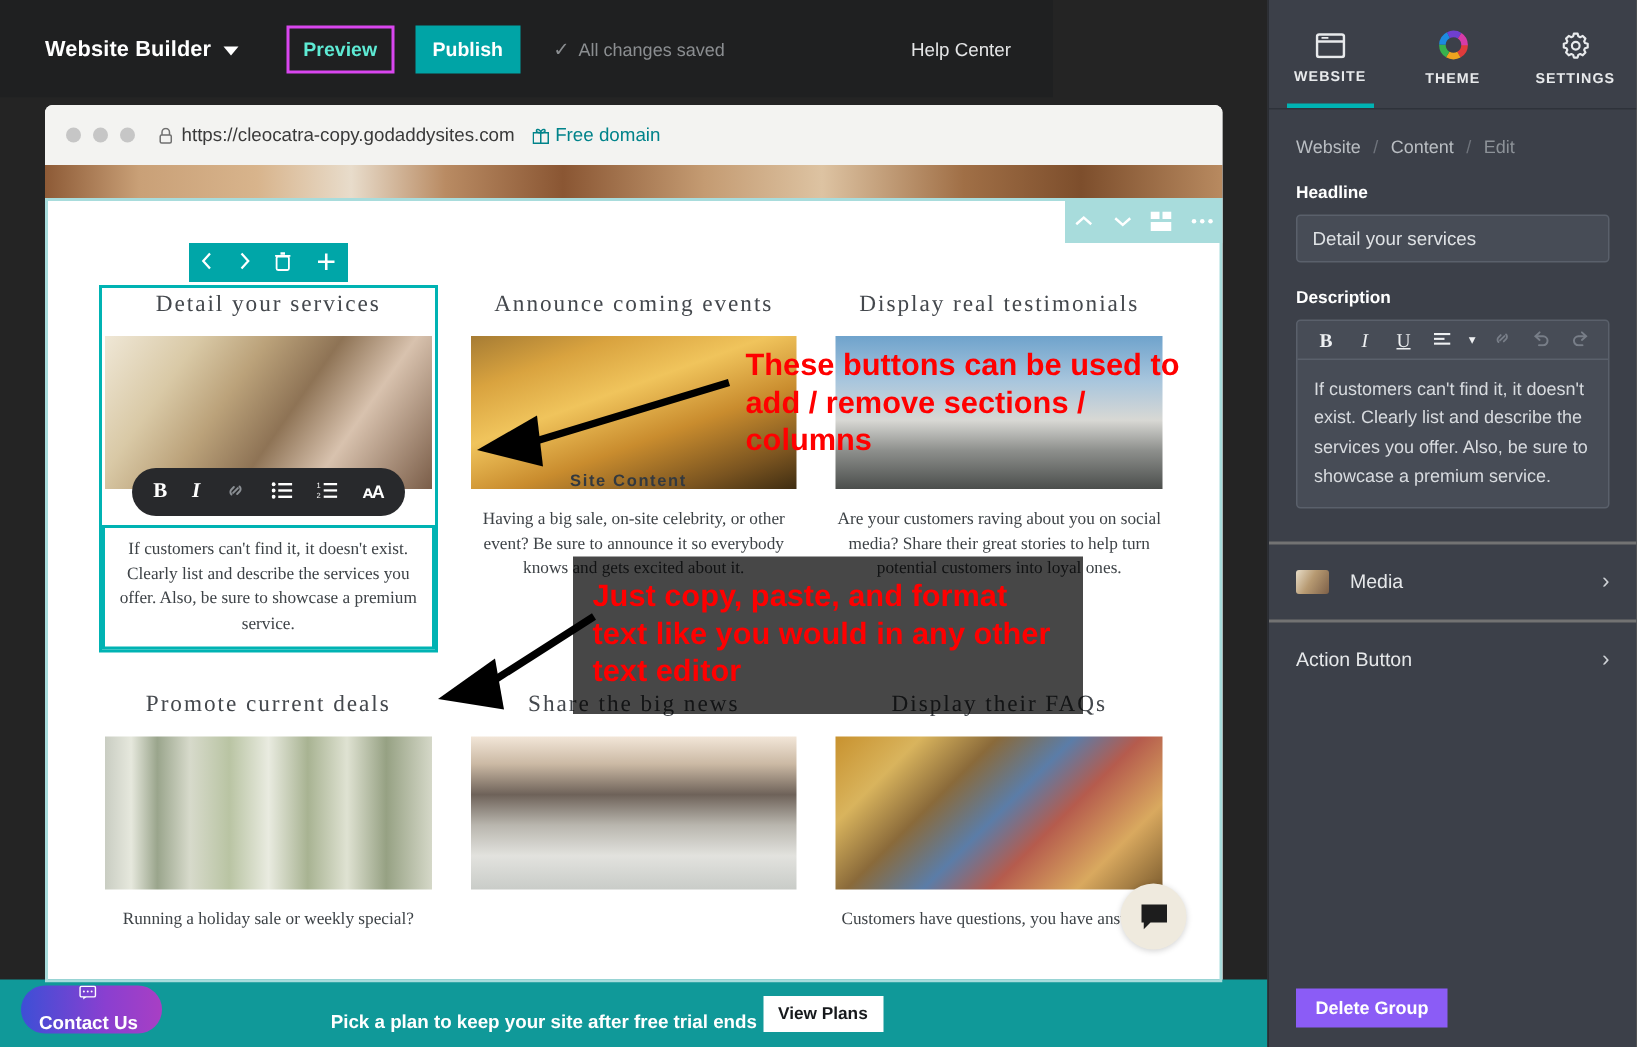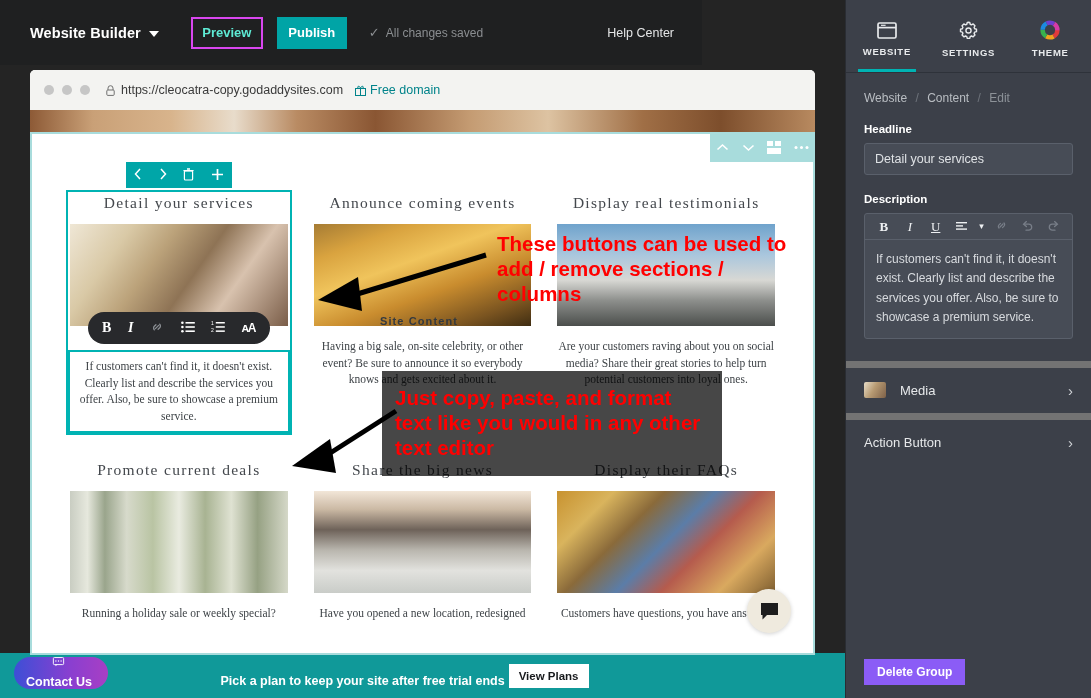--- a/index.html
+++ b/index.html
@@ -192,21 +192,21 @@
     width:26px; text-align:center; color:#eef0f2; font-size:12px;
     cursor:pointer; line-height:1;
   }
   .rte-bar .ri.dim { color:#787e88; }
   .rte-body {
     min-height:90px; padding:10px 11px; color:#d8dbdf; font-size:12px;
     line-height:1.62;
   }
   .panel-row {
     height:52px; display:flex; align-items:center; padding:0 18px;
-    border-top:7px solid #737373; cursor:pointer; color:#e6e8ea; font-size:13px;
+    border-top:2px solid #737373; cursor:pointer; color:#e6e8ea; font-size:13px;
   }
   .panel-row .chev { margin-left:auto; color:#cfd2d6; font-size:15px; }
   .thumb {
     width:22px; height:16px; margin-right:14px; border-radius:2px;
     background:linear-gradient(120deg,#e8ddc8 0%,#b79a72 45%,#7d6048 100%);
   }
   .btn-delete {
     position:absolute; left:18px; bottom:13px; height:26px; padding:0 13px;
     background:#8b5cf6; color:#fff; font-size:12px; font-weight:bold;
     display:flex; align-items:center; cursor:pointer;
@@ -396,21 +396,20 @@
 
           <div class="row">
             <div class="col">
               <div class="col-title">Promote current deals</div>
               <div class="col-img img-birch"></div>
               <div class="col-text">Running a holiday sale or weekly special?</div>
             </div>
             <div class="col">
               <div class="col-title">Share the big news</div>
               <div class="col-img img-ocean"></div>
-              <div class="col-text">Have you opened a new location, redesigned</div>
             </div>
             <div class="col">
               <div class="col-title">Display their FAQs</div>
               <div class="col-img img-family"></div>
               <div class="col-text">Customers have questions, you have answers.</div>
             </div>
           </div>
         </div>
 
         <div class="chat-widget">
@@ -456,36 +455,36 @@
     <div class="panel-tabs">
       <div class="ptab active">
         <svg width="20" height="17" viewBox="0 0 20 17">
           <rect x="1" y="1" width="18" height="15" rx="1.5" fill="none" stroke="#e8eaec" stroke-width="1.7"></rect>
           <line x1="1" y1="5.6" x2="19" y2="5.6" stroke="#e8eaec" stroke-width="1.7"></line>
           <line x1="4" y1="3.3" x2="8.6" y2="3.3" stroke="#e8eaec" stroke-width="1.2"></line>
         </svg>
         <span>WEBSITE</span>
       </div>
       <div class="ptab">
-        <svg width="19" height="19" viewBox="0 0 20 20">
-          <path d="M10 1.4l1.3.1.5 1.9 1.3.6 1.8-.9 1.9 1.9-.9 1.8.6 1.3 1.9.5v2.6l-1.9.5-.6 1.3.9 1.8-1.9 1.9-1.8-.9-1.3.6-.5 1.9H8.7l-.5-1.9-1.3-.6-1.8.9-1.9-1.9.9-1.8-.6-1.3-1.9-.5V8.6l1.9-.5.6-1.3-.9-1.8 1.9-1.9 1.8.9 1.3-.6.5-1.9z" fill="none" stroke="#e8eaec" stroke-width="1.5" stroke-linejoin="round"></path>
-          <circle cx="10" cy="10" r="2.7" fill="none" stroke="#e8eaec" stroke-width="1.5"></circle>
-        </svg>
-        <span>SETTINGS</span>
-      </div>
-      <div class="ptab">
         <svg width="20" height="20" viewBox="0 0 20 20">
           <circle cx="10" cy="10" r="7.4" fill="none" stroke="#e03b3b" stroke-width="4.4" stroke-dasharray="7.8 38.8" stroke-dashoffset="0"></circle>
           <circle cx="10" cy="10" r="7.4" fill="none" stroke="#efa41e" stroke-width="4.4" stroke-dasharray="7.8 38.8" stroke-dashoffset="-7.8"></circle>
           <circle cx="10" cy="10" r="7.4" fill="none" stroke="#37b24d" stroke-width="4.4" stroke-dasharray="7.8 38.8" stroke-dashoffset="-15.6"></circle>
           <circle cx="10" cy="10" r="7.4" fill="none" stroke="#1c8ae0" stroke-width="4.4" stroke-dasharray="7.8 38.8" stroke-dashoffset="-23.4"></circle>
           <circle cx="10" cy="10" r="7.4" fill="none" stroke="#6f3fd1" stroke-width="4.4" stroke-dasharray="7.8 38.8" stroke-dashoffset="-31.2"></circle>
           <circle cx="10" cy="10" r="7.4" fill="none" stroke="#d63ba8" stroke-width="4.4" stroke-dasharray="7.8 38.8" stroke-dashoffset="-39"></circle>
         </svg>
         <span>THEME</span>
+      </div>
+      <div class="ptab">
+        <svg width="19" height="19" viewBox="0 0 20 20">
+          <path d="M10 1.4l1.3.1.5 1.9 1.3.6 1.8-.9 1.9 1.9-.9 1.8.6 1.3 1.9.5v2.6l-1.9.5-.6 1.3.9 1.8-1.9 1.9-1.8-.9-1.3.6-.5 1.9H8.7l-.5-1.9-1.3-.6-1.8.9-1.9-1.9.9-1.8-.6-1.3-1.9-.5V8.6l1.9-.5.6-1.3-.9-1.8 1.9-1.9 1.8.9 1.3-.6.5-1.9z" fill="none" stroke="#e8eaec" stroke-width="1.5" stroke-linejoin="round"></path>
+          <circle cx="10" cy="10" r="2.7" fill="none" stroke="#e8eaec" stroke-width="1.5"></circle>
+        </svg>
+        <span>SETTINGS</span>
       </div>
     </div>
 
     <div class="panel-body">
       <div class="crumb">
         <span class="cr">Website</span>
         <span class="sep">/</span>
         <span class="cr">Content</span>
         <span class="sep">/</span>
         <span class="cur">Edit</span>

